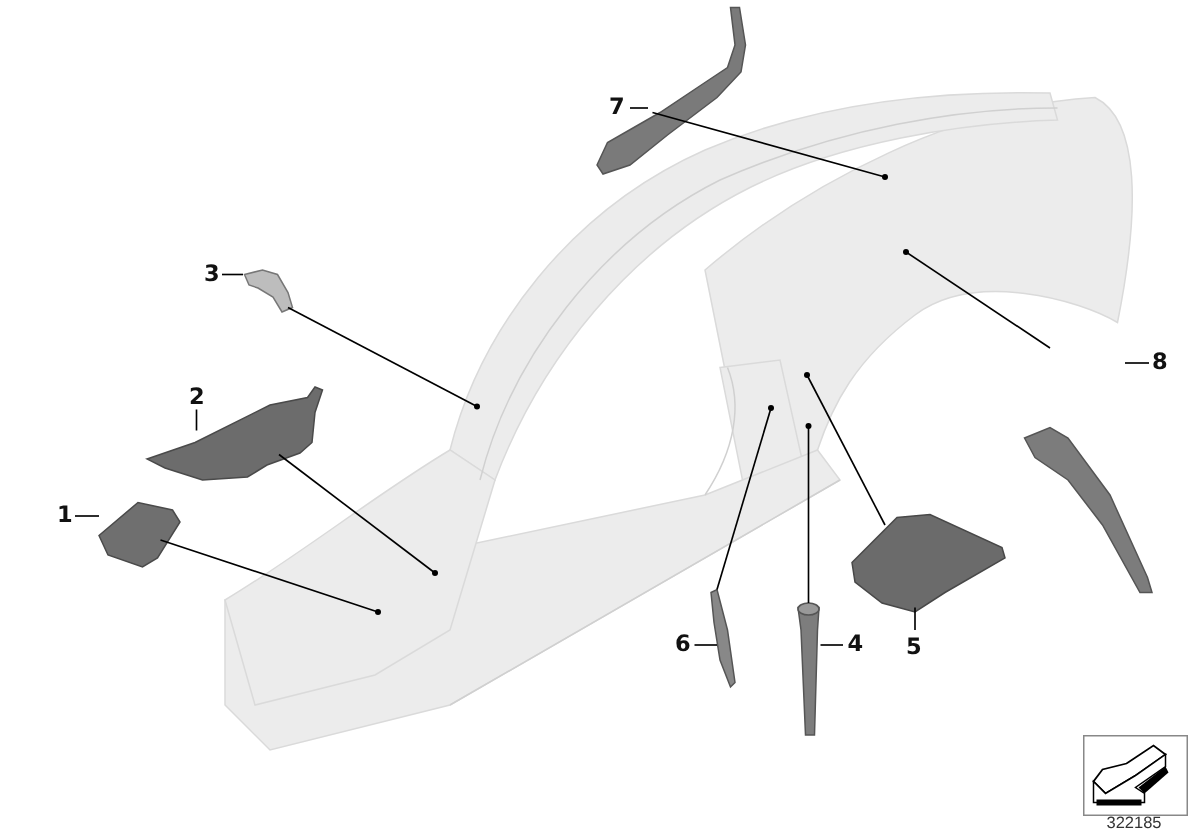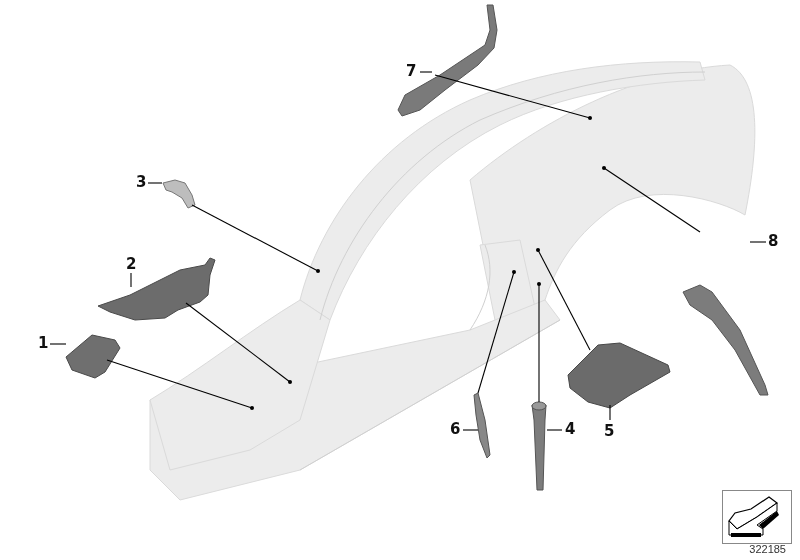--- a/index.html
+++ b/index.html
@@ -1,20 +1,20 @@
 <!DOCTYPE html>
 <html><head>
 <meta charset="utf-8">
 <style>
   html,body{margin:0;padding:0;background:#fff;}
   body{width:800px;height:560px;position:relative;overflow:hidden;font-family:"Liberation Sans",sans-serif;}
   #stage{position:absolute;left:0;top:0;width:800px;height:560px;}
   .callout{position:absolute;font-family:"DejaVu Sans",sans-serif;font-weight:bold;font-size:15px;color:#111;line-height:1;}
   .logo-box{position:absolute;left:722px;top:490px;width:68px;height:52px;border:1px solid #888;background:#fff;}
-  .diagram-id{position:absolute;left:726px;top:543px;width:60px;text-align:right;font-size:11px;color:#333;}
+  .diagram-id{position:absolute;left:726px;top:543px;width:60px;text-align:center;font-size:11px;color:#333;}
 </style>
 </head>
 <body>
 
 <div id="stage">
   <svg width="800" height="560" viewBox="0 0 800 560">
 
     <g fill="#ececec" stroke="#dadada" stroke-width="1">
 
       <path d="M470 180 C540 120 640 70 730 65 C760 80 760 140 745 215 C720 200 650 180 610 210 C570 240 555 270 545 300 L500 330 Z"></path>

